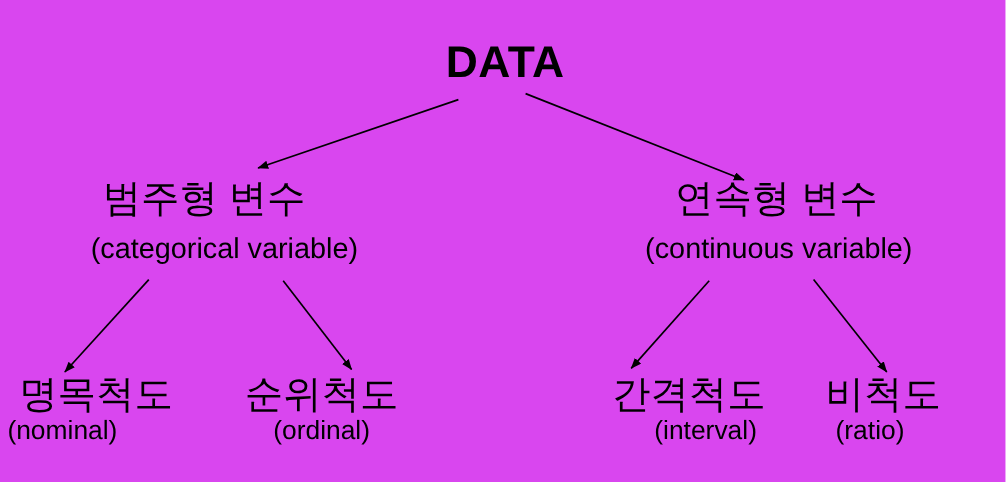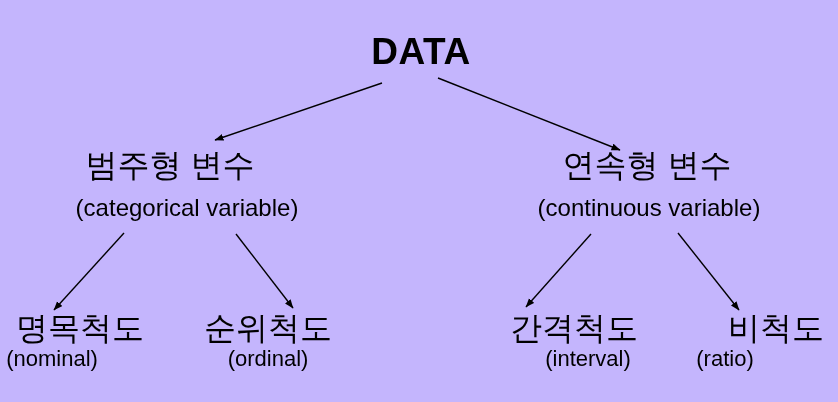--- a/index.html
+++ b/index.html
@@ -5,21 +5,21 @@
   html, body {
     margin: 0;
     padding: 0;
     background: #ffffff;
     font-family: "Liberation Sans", "DejaVu Sans", sans-serif;
   }
   .canvas {
     position: relative;
     width: 838px;
     height: 402px;
-    background: #c4b5fd;
+    background: #d946ef;
     overflow: hidden;
     color: #000000;
   }
   .edges {
     position: absolute;
     left: 0;
     top: 0;
     width: 838px;
     height: 402px;
   }
@@ -86,16 +86,16 @@
 
   <div class="label leaf-ko" style="left:80px; top:309px;">명목척도</div>
   <div class="label leaf-en" style="left:52px; top:346px;">(nominal)</div>
 
   <div class="label leaf-ko" style="left:268px; top:309px;">순위척도</div>
   <div class="label leaf-en" style="left:268px; top:346px;">(ordinal)</div>
 
   <div class="label leaf-ko" style="left:574px; top:309px;">간격척도</div>
   <div class="label leaf-en" style="left:588px; top:346px;">(interval)</div>
 
-  <div class="label leaf-ko" style="left:736px; top:309px;margin-left:40px;">비척도</div>
+  <div class="label leaf-ko" style="left:736px; top:309px;">비척도</div>
   <div class="label leaf-en" style="left:725px; top:346px;">(ratio)</div>
 
 </div>
 
 </body></html>

